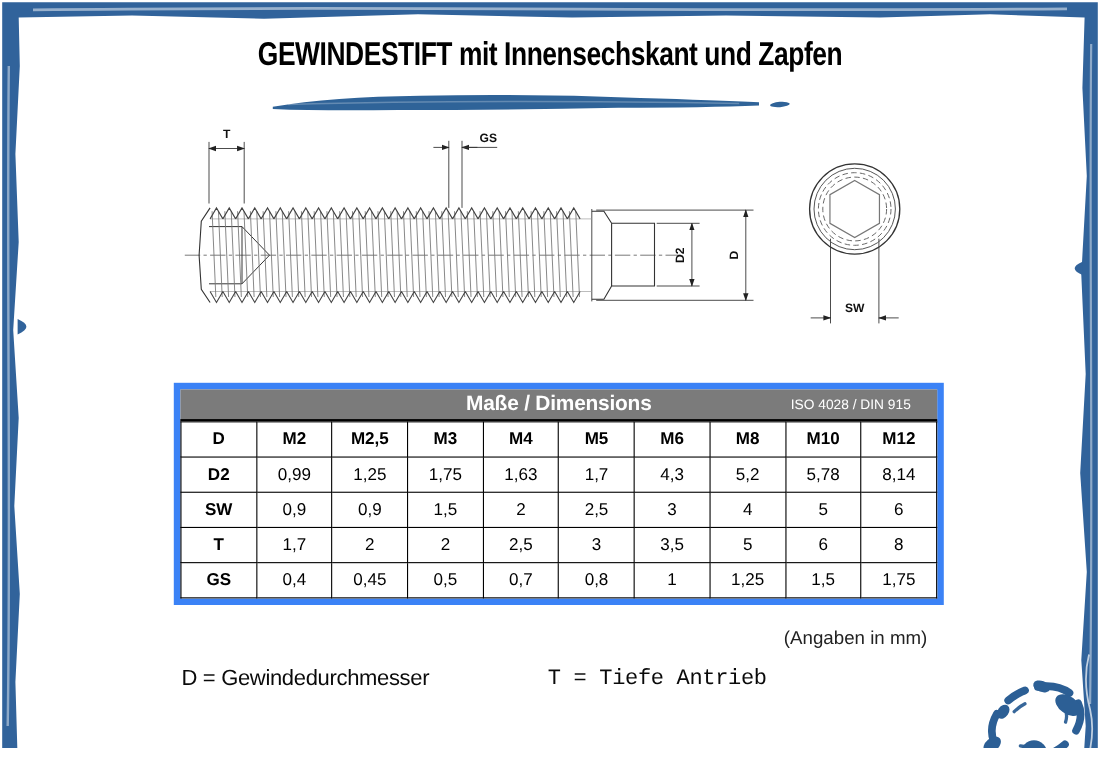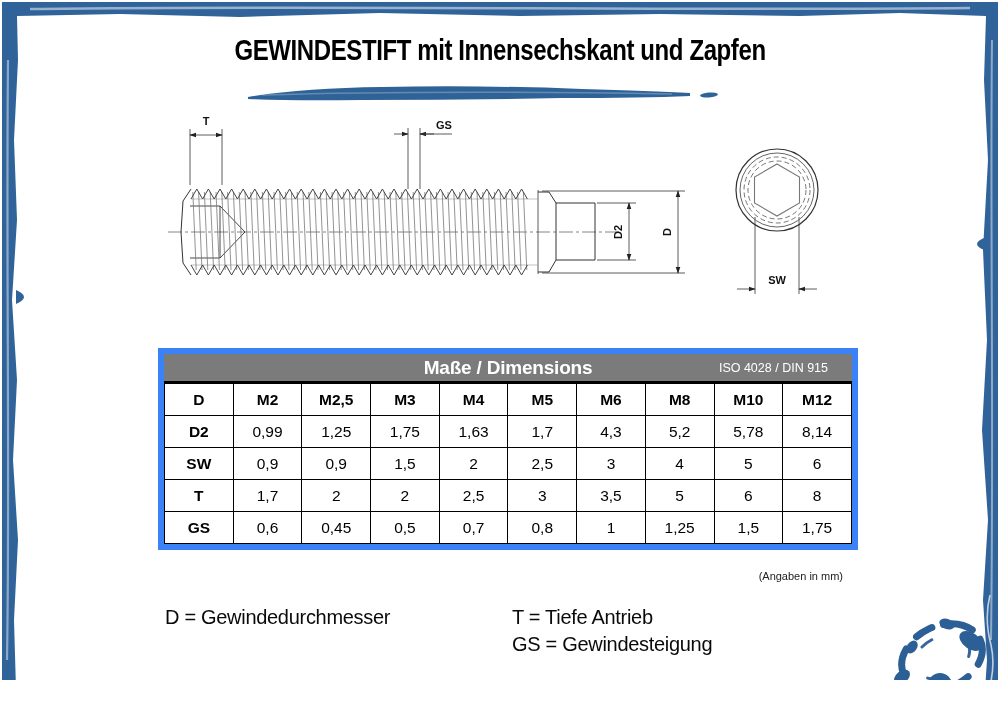--- a/index.html
+++ b/index.html
@@ -17,24 +17,24 @@
   .dim-table{position:absolute;left:158px;top:348px;width:688px;border:6px solid #3b82f6;background:#fff;}
   .thead{position:relative;background:#7b7b7b;color:#fff;height:27px;border-bottom:2px solid #000;
          display:flex;align-items:center;justify-content:center;}
   .thead-title{font-weight:bold;font-size:19px;letter-spacing:-0.2px;}
   .thead-std{position:absolute;right:24px;top:0;height:100%;display:flex;align-items:center;font-size:12.5px;}
   .dim-table table{width:100%;border-collapse:collapse;table-layout:fixed;}
   .dim-table td,.dim-table th{border:1px solid #000;height:31px;text-align:center;vertical-align:middle;
          font-size:15.5px;padding:0;background:#fff;}
   .dim-table th{font-weight:bold;}
   .dim-table td.rowlabel{font-weight:bold;}
-  .note{position:absolute;top:570px;right:157px;font-size:11px;color:#222;}
+  .note{position:absolute;top:570px;right:157px;font-size:17px;color:#222;}
   .legend{position:absolute;top:604px;font-size:20px;letter-spacing:-0.3px;line-height:27px;color:#0a0a0a;}
   .legend-left{left:165px;}
-  .legend-right{left:512px;}
+  .legend-right{left:498px;font-family:Liberation Mono, monospace;}
 </style>
 </head>
 <body>
 
 <div class="page">
 
   <svg class="frame" width="1000" height="707" viewBox="0 0 1000 707">
     <path fill="#31639B" fill-rule="evenodd" d="
       M2,2 H998 V705 H2 Z
       M17,16 L120,14 L240,17 L380,13 L520,16 L660,14 L800,16 L900,13 L986,16
@@ -169,42 +169,41 @@
             <td>2</td>
             <td>2,5</td>
             <td>3</td>
             <td>3,5</td>
             <td>5</td>
             <td>6</td>
             <td>8</td>
           </tr>
           <tr>
             <td class="rowlabel">GS</td>
-            <td>0,6</td>
+            <td>0,4</td>
             <td>0,45</td>
             <td>0,5</td>
             <td>0,7</td>
             <td>0,8</td>
             <td>1</td>
             <td>1,25</td>
             <td>1,5</td>
             <td>1,75</td>
           </tr>
         </tbody>
     </table>
   </div>
 
   <div class="note">(Angaben in mm)</div>
 
   <div class="legend legend-left">
     <div>D = Gewindedurchmesser</div>
   </div>
   <div class="legend legend-right">
     <div>T = Tiefe Antrieb</div>
-    <div>GS = Gewindesteigung</div>
   </div>
 
   <svg class="logo" width="120" height="109" viewBox="0 0 120 109">
     <g fill="none" stroke="#2C5F95">
       <ellipse cx="62" cy="59" rx="42" ry="31" stroke-width="7" stroke-linecap="round" stroke-dasharray="26 16 18 12 30 14" transform="rotate(-25 62 59)"></ellipse>
       <ellipse cx="62" cy="59" rx="29" ry="20" stroke-width="3" stroke-linecap="round" stroke-dasharray="12 34 16 40" transform="rotate(-25 62 59)" opacity="0.95"></ellipse>
     </g>
     <g fill="#2C5F95">
       <circle cx="60" cy="87" r="12"></circle>
       <ellipse cx="91" cy="43" rx="13" ry="8" transform="rotate(35 91 43)"></ellipse>

